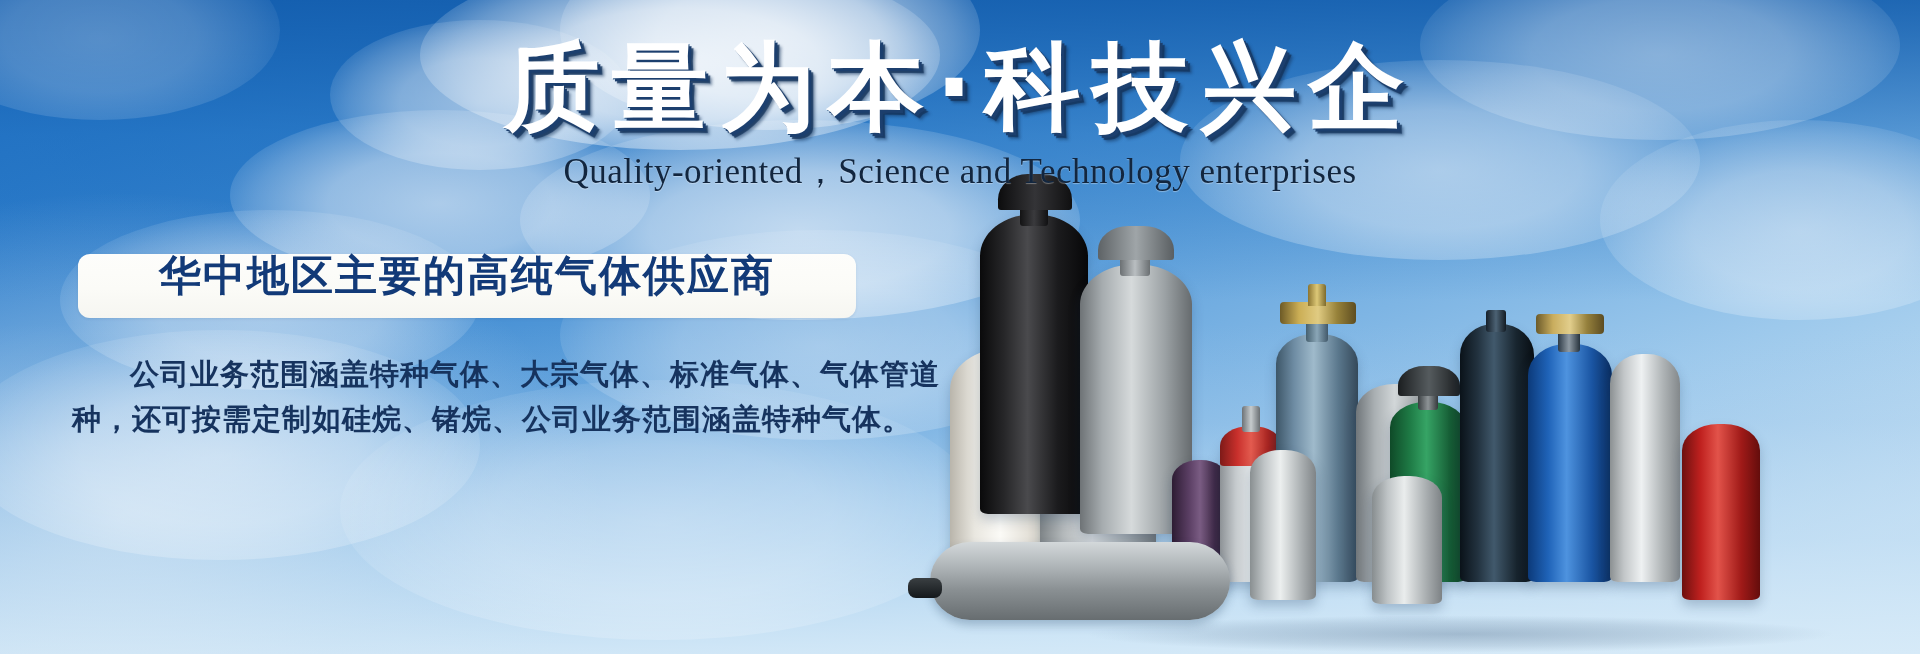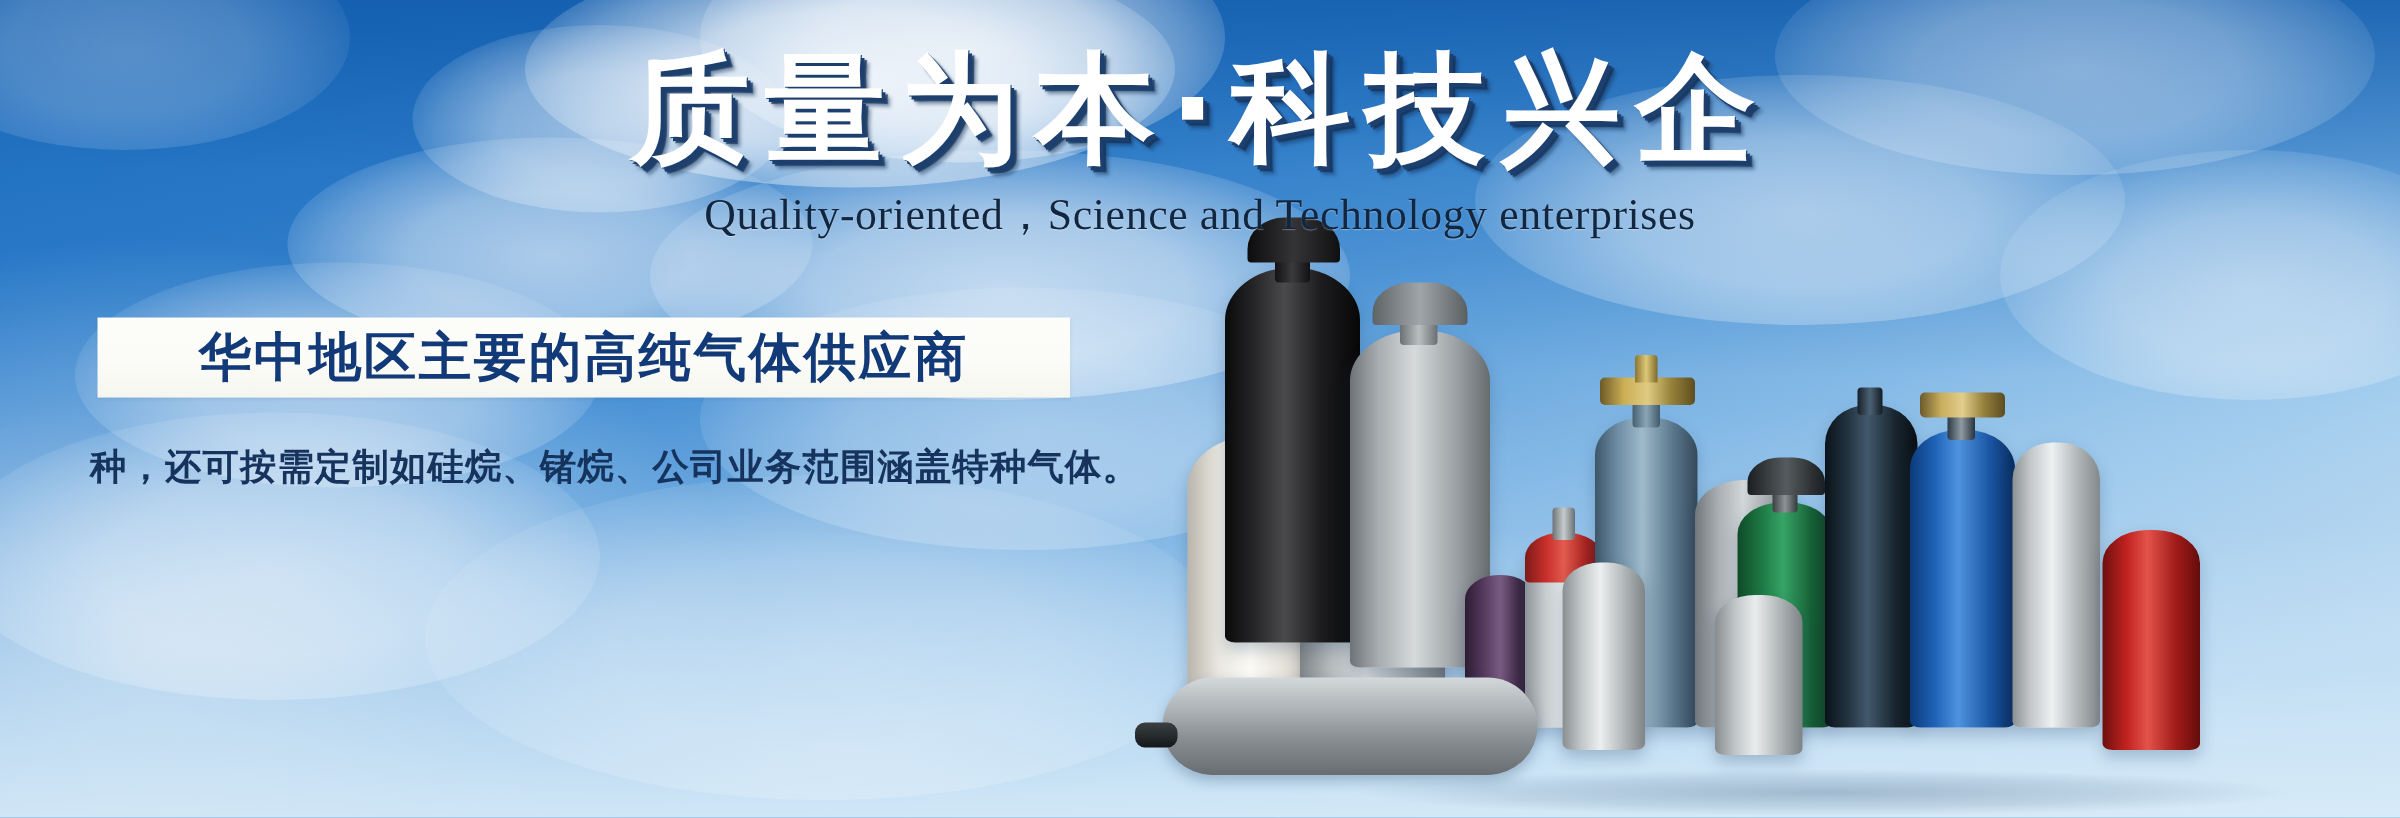--- a/index.html
+++ b/index.html
@@ -95,22 +95,22 @@
   
   .highlight-box {
     position: absolute;
     left: 78px;
     top: 254px;
     width: 778px;
     height: 64px;
     background: linear-gradient(180deg, #fdfdfb 0%, #fbfbf7 55%, #f6f6f1 100%);
     box-shadow: 0 1px 3px rgba(25,60,100,.10);
     display: flex;
-    align-items: center;
     justify-content: center;
+    border-radius: 12px;
   }
   .highlight-text {
     font-family: "DejaVu Sans", "Liberation Sans", sans-serif;
     font-weight: bold;
     font-size: 42px;
     line-height: 44px;
     letter-spacing: 2px;
     color: #123a78;
     white-space: nowrap;
   }
@@ -294,16 +294,17 @@
     <span class="headline">质量为本</span><span class="headline dot">·</span><span class="headline">科技兴企</span>
   </div>
 
   <div class="subtitle">Quality-oriented，Science and Technology enterprises</div>
 
   <div class="highlight-box">
     <span class="highlight-text">华中地区主要的高纯气体供应商</span>
   </div>
 
   <div class="paragraph">
+    <span class="line indent">公司业务范围涵盖特种气体、大宗气体、标准气体、气体管道</span>
     <span class="line">种，还可按需定制如硅烷、锗烷、公司业务范围涵盖特种气体。</span>
   </div>
 
 </div>
 
 </body></html>

